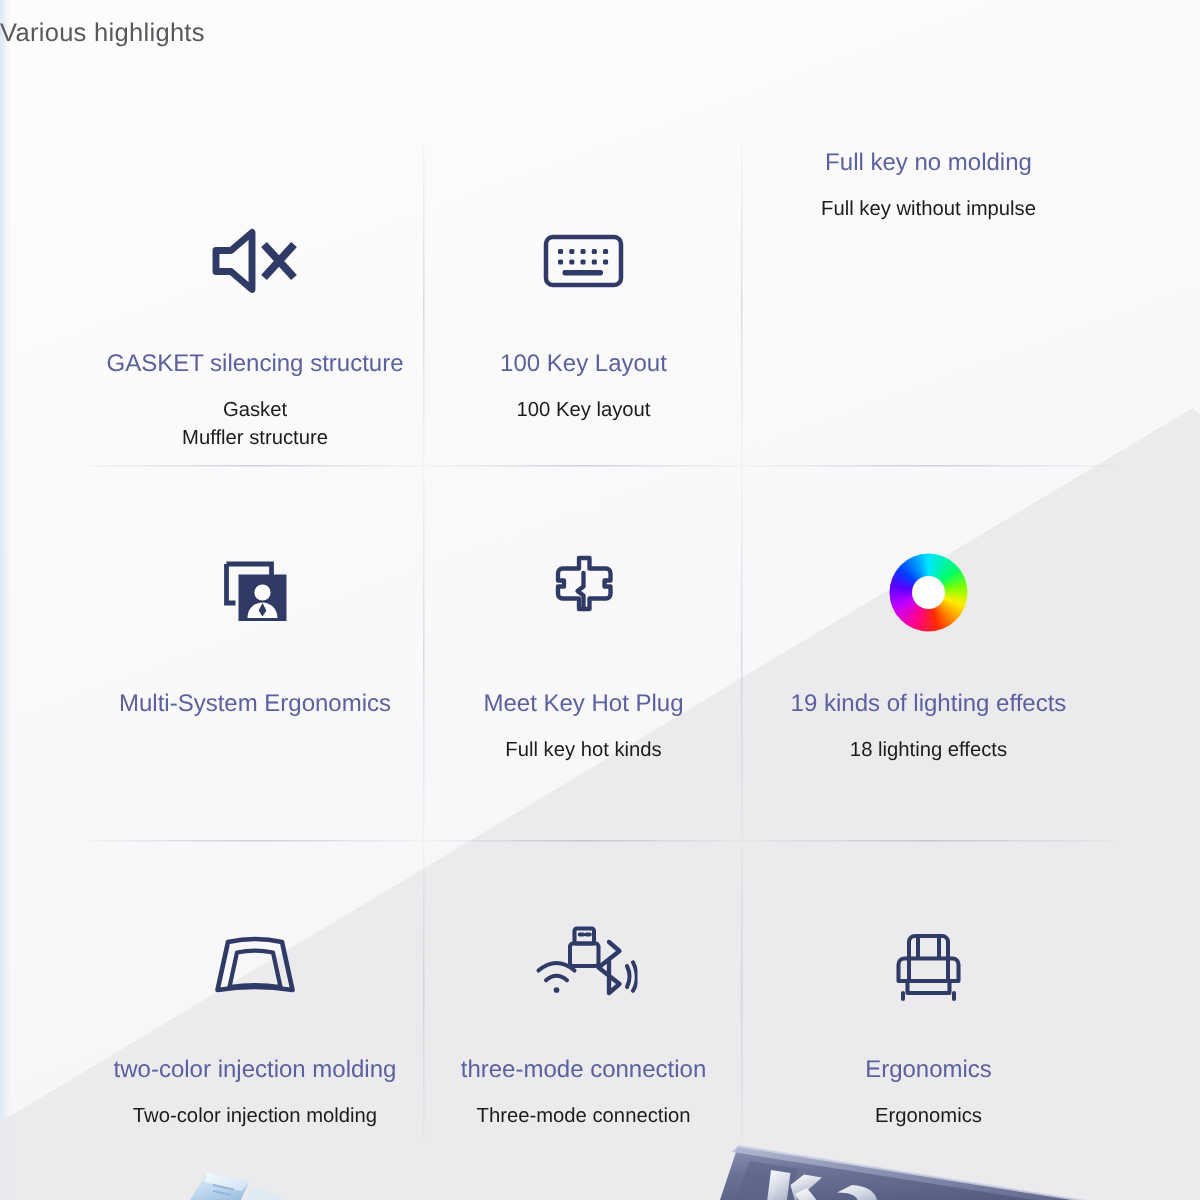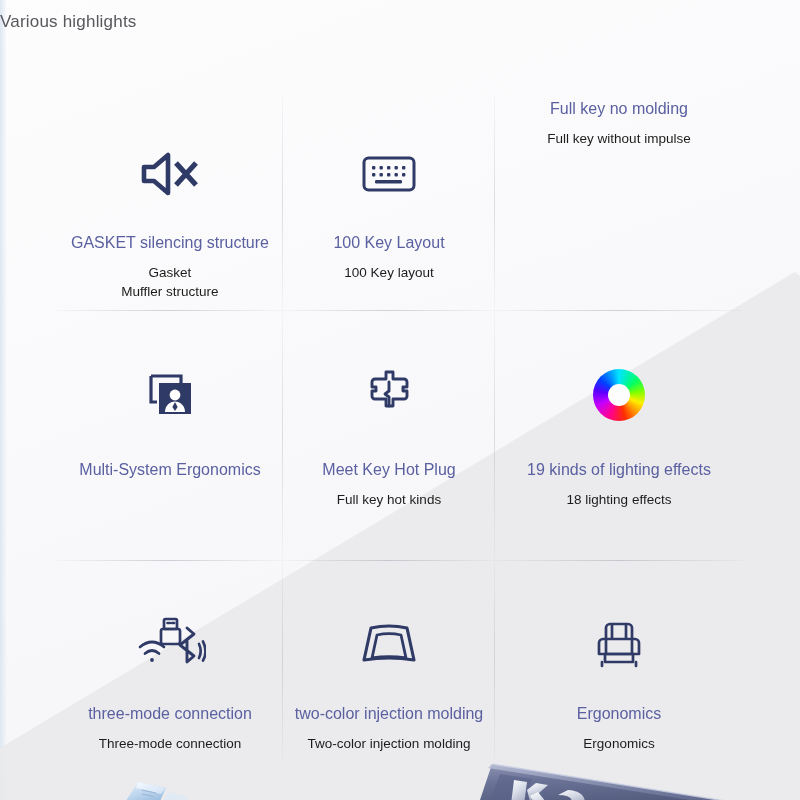--- a/index.html
+++ b/index.html
@@ -250,47 +250,47 @@
     <div class="cell r2 brd-b">
       <div class="icon-wrap">
         <div class="color-wheel"></div>
       </div>
       <div class="cap-main">19 kinds of lighting effects</div>
       <div class="cap-sub">18 lighting effects</div>
     </div>
 
     <div class="cell r3 brd-r">
       <div class="icon-wrap">
+        <svg width="58" height="44" viewBox="0 0 58 44">
+          <path d="M11 6 q18-4 36 0 l7 32 q-25-4 -50 0 Z" fill="none" stroke="#2f3a66" stroke-width="3.1" stroke-linejoin="round"></path>
+          <path d="M17 13 q12-2.6 24 0 l5 23 q-17-2.6 -34 0 Z" fill="none" stroke="#2f3a66" stroke-width="2.8" stroke-linejoin="round"></path>
+        </svg>
+      </div>
+      <div class="cap-main">two-color injection molding</div>
+      <div class="cap-sub">Two-color injection molding</div>
+    </div>
+
+    <div class="cell r3 brd-r">
+      <div class="icon-wrap">
         <svg width="72" height="56" viewBox="0 0 72 56">
           <g fill="none" stroke="#2f3a66" stroke-width="2.7" stroke-linejoin="round" stroke-linecap="round">
             <rect x="30" y="3" width="13" height="10" rx="1.5"></rect>
             <rect x="27" y="13" width="19" height="15" rx="2"></rect>
             <path d="M33.5 7 h2.2 M38 7 h2.2"></path>
             <path d="M6 31 q12-10 24 0"></path>
             <path d="M11 37.5 q7-6 14 0"></path>
             <circle cx="18" cy="44" r="1.9" fill="#2f3a66" stroke="none"></circle>
             <path d="M53 24 v22 l7-6 -14-11 14-11 -7-6" stroke-width="2.9"></path>
             <path d="M65 28 q3.4 7 0 14"></path>
             <path d="M69 25.5 q5 10.5 0 19"></path>
           </g>
         </svg>
       </div>
       <div class="cap-main">three-mode connection</div>
       <div class="cap-sub">Three-mode connection</div>
-    </div>
-
-    <div class="cell r3 brd-r">
-      <div class="icon-wrap">
-        <svg width="58" height="44" viewBox="0 0 58 44">
-          <path d="M11 6 q18-4 36 0 l7 32 q-25-4 -50 0 Z" fill="none" stroke="#2f3a66" stroke-width="3.1" stroke-linejoin="round"></path>
-          <path d="M17 13 q12-2.6 24 0 l5 23 q-17-2.6 -34 0 Z" fill="none" stroke="#2f3a66" stroke-width="2.8" stroke-linejoin="round"></path>
-        </svg>
-      </div>
-      <div class="cap-main">two-color injection molding</div>
-      <div class="cap-sub">Two-color injection molding</div>
     </div>
 
     <div class="cell r3">
       <div class="icon-wrap">
         <svg width="52" height="50" viewBox="0 0 52 50">
           <g fill="none" stroke="#2f3a66" stroke-width="2.7" stroke-linejoin="round" stroke-linecap="round">
             <path d="M13 20 V9 a4 4 0 0 1 4-4 h18 a4 4 0 0 1 4 4 v11"></path>
             <path d="M19 19 V6 M33 19 V6"></path>
             <path d="M13 20 h-3 a4 4 0 0 0 -4 4 v11 h6"></path>
             <path d="M39 20 h3 a4 4 0 0 1 4 4 v11 h-6"></path>

